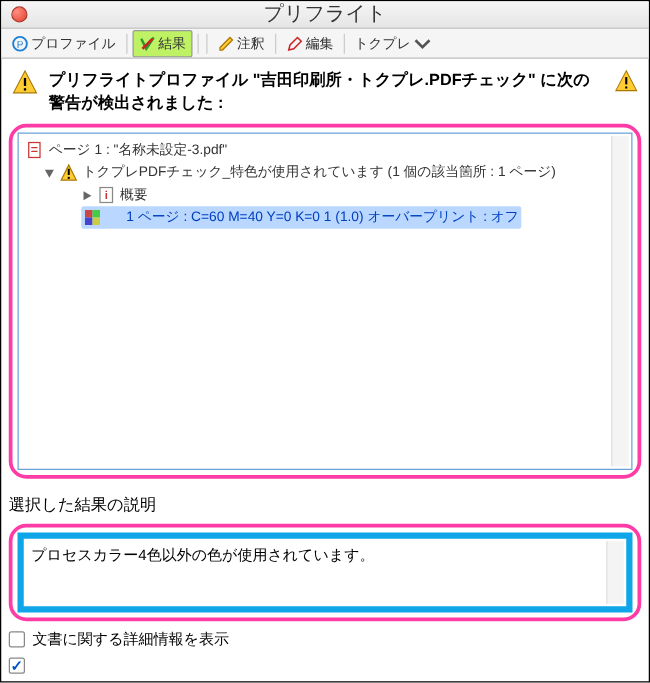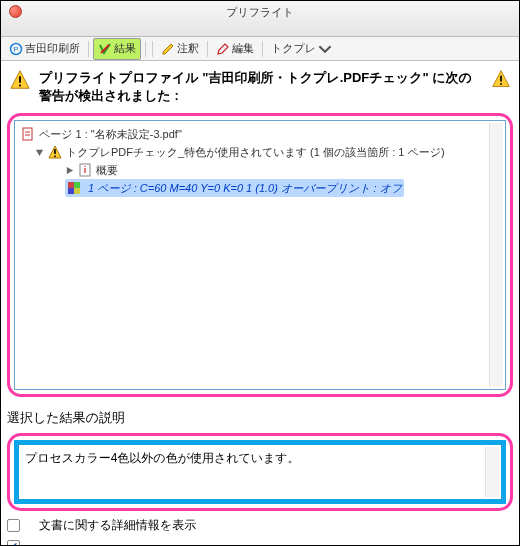--- a/index.html
+++ b/index.html
@@ -1,43 +1,43 @@
 <!DOCTYPE html>
 <html><head>
 <meta charset="utf-8">
 <style>
   * { box-sizing: border-box; margin: 0; padding: 0; font-family: "Hiragino Kaku Gothic ProN", "メイリオ", sans-serif; }
   body { width: 520px; height: 546px; background: #fff; border: 1px solid #000; position: relative; font-size: 12px; }
-  .titlebar { height: 36px; background: linear-gradient(#f6f6f6,#e5e5e5); border-bottom: 1px solid #bbb; position: relative; text-align: center; line-height: 22px; font-size: 11px; color:#333; }
+  .titlebar { height: 22px; background: linear-gradient(#f6f6f6,#e5e5e5); border-bottom: 1px solid #bbb; position: relative; text-align: center; line-height: 22px; font-size: 16px; color:#333; }
   .close-btn { position: absolute; left: 8px; top: 4px; width: 13px; height: 13px; border-radius: 50%; background: radial-gradient(circle at 30% 30%, #ff8f83, #e2402c); border: 1px solid #b0352b; }
   .toolbar { height: 24px; background: #f5f5f5; border-bottom: 1px solid #c0c0c0; display: flex; align-items: center; padding: 0 4px; gap:2px; overflow:hidden;}
   .tb-item { display:flex; align-items:center; gap:2px; padding:0 4px; font-size:11px; color:#333; cursor:pointer; height:22px;}
   .tb-item.active { border:1px solid #999; background:#bef264; border-radius:2px; }
   .tb-sep { width:1px; height:16px; background:#ccc; margin:0 2px; }
   .ico { width:14px; height:14px; display:inline-block; }
   svg { display:block; }
   .content { padding: 4px 6px 6px 6px; position: relative; }
   .warn-row { display:flex; align-items:flex-start; gap:8px; padding:4px 2px 6px 2px; }
   .warn-tri { width:22px; height:22px; flex-shrink:0; }
   .warn-tri-r { margin-left:auto; width:20px; height:20px; flex-shrink:0;}
   .warn-text { font-weight:bold; font-size:13px; line-height:1.4; color:#000; }
   .highlight-top { border:3px solid #ff3ca6; border-radius:14px; padding:4px; margin-top:2px; }
   .tree-box { border:1px solid #6aa2d8; background:#fff; height:270px; padding:4px 6px; overflow:hidden; position:relative;}
   .tree-row { display:flex; align-items:center; gap:4px; font-size:11px; line-height:18px; color:#333;}
   .pdf-ico { width:14px; height:14px; }
   .indent1 { padding-left:14px;align-items:center; }
   .indent2 { padding-left:44px; }
   .indent3 { padding-left:44px; }
   .disclosure { width:9px; height:9px; display:inline-block; }
-  .sel-row { background:#b9d7ff; border-radius:2px; padding:0 2px; display:inline-flex; align-items:center; gap:7px;font-style:italic;}
+  .sel-row { background:#b9d7ff; border-radius:2px; padding:0 2px; display:inline-flex; align-items:center; gap:20px;}
   .scrollbar { position:absolute; right:2px; top:2px; bottom:2px; width:14px; background:#f4f4f4; border-left:1px solid #e0e0e0;}
   .section-label { font-size:13px; margin-top:6px; margin-bottom:2px; }
   .highlight-bot { border:3px solid #ff3ca6; border-radius:14px; padding:4px; position:relative; margin-top:6px;}
   .desc-box { border:5px solid #0ea5e9; background:#fff; height:64px; padding:4px 6px; font-size:12px; line-height:1.5; overflow:hidden; position:relative;}
-  .check-row { display:flex; align-items:center; gap:19px; margin-top:6px; font-size:12px;}
+  .check-row { display:flex; align-items:center; gap:6px; margin-top:6px; font-size:12px;}
   .checkbox { width:13px; height:13px; border:1px solid #888; border-radius:2px; background:#fff; display:inline-flex; align-items:center; justify-content:center;}
   .checkbox.checked::after { content:"✓"; color:#0050c8; font-size:12px; font-weight:bold; line-height:1;}
   .bot-wrap { position:relative; }
   .blue-txt { color:#0040c0; }
   .overlap-label { margin-top:12px; }
 </style>
 </head>
 <body>
 
 <div class="titlebar">
@@ -46,21 +46,21 @@
 </div>
 
 <div class="toolbar">
   <div class="tb-item">
     <span class="ico">
       <svg viewBox="0 0 14 14">
           <circle cx="7" cy="7" r="5.5" fill="none" stroke="#1e7fd6" stroke-width="1.5"></circle>
           <text x="7" y="10" text-anchor="middle" font-size="8" fill="#1e7fd6">P</text>
         </svg>
     </span>
-    <span>吉田印刷所</span>
+    <span>プロファイル</span>
   </div>
   <span class="tb-sep"></span>
   <div class="tb-item active">
     <span class="ico">
       <svg viewBox="0 0 14 14">
           <path d="M2 3 L6 11 L12 2" fill="none" stroke="#2a9a2a" stroke-width="2"></path>
           <path d="M3 11 L11 3" stroke="#cc2222" stroke-width="2"></path>
         </svg>
     </span>
     <span>結果</span>

